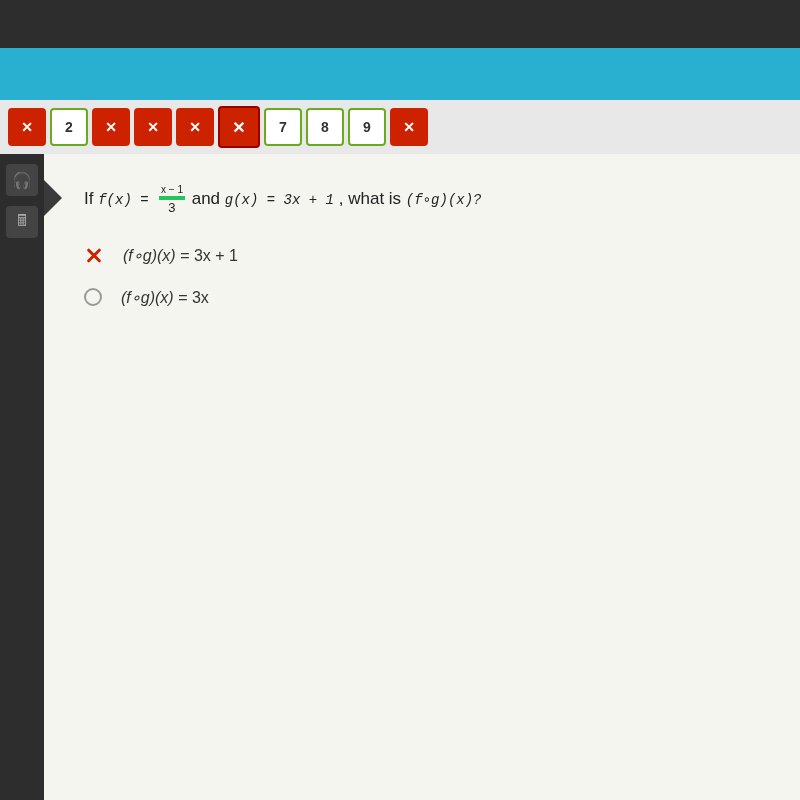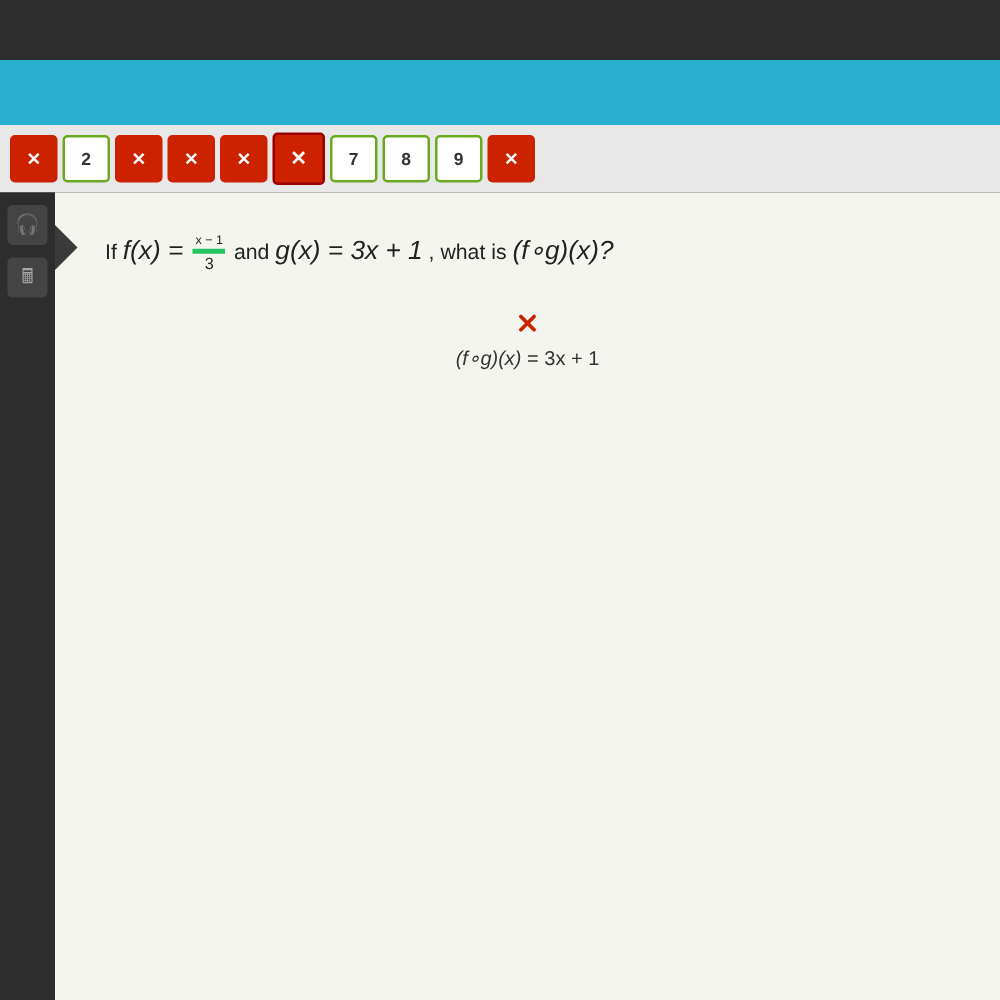--- a/index.html
+++ b/index.html
@@ -143,21 +143,22 @@
 
     .question-text {
       font-size: 17px;
       color: #222;
       margin-bottom: 30px;
       line-height: 1.6;
     }
 
     .math-inline {
       font-style: italic;
-      font-size: 21px;
+      font-size: 14px;
+      font-family: Liberation Mono, monospace;
     }
 
     .fraction {
       display: inline-flex;
       flex-direction: column;
       align-items: center;
       vertical-align: middle;
       font-size: 14px;
       line-height: 1.2;
       margin: 0 2px;
@@ -168,25 +169,24 @@
       font-size: 10px;
     }
     .fraction .denominator {
       padding: 0 2px;
       font-size: 13px;
     }
 
     .answer-option {
       display: flex;
       align-items: center;
-      gap: 9px;
+      gap: 19px;
       margin-bottom: 22px;
       font-size: 16px;
       color: #333;
-      flex-direction: column;
     }
 
     .radio-circle {
       width: 18px;
       height: 18px;
       border: 2px solid #999;
       border-radius: 50%;
       flex-shrink: 0;
     }
 
@@ -261,16 +261,20 @@
       <span class="math-inline"><i>g</i>(x) = 3x + 1</span>
       <span>, what is </span>
       <span class="math-inline">(<i>f</i>∘<i>g</i>)(x)?</span>
     </div>
 
     <div id="answer-options">
         <div class="answer-option">
           <div class="x-mark"></div>
           <span><i>(<i>f</i>∘<i>g</i>)(x)</i> = 3x + 1</span>
         </div>
+        <div class="answer-option">
+          <div class="radio-circle"></div>
+          <span><i>(<i>f</i>∘<i>g</i>)(x)</i> = 3x</span>
+        </div>
       </div>
 
   </div>
 </div>
 
 </body></html>

